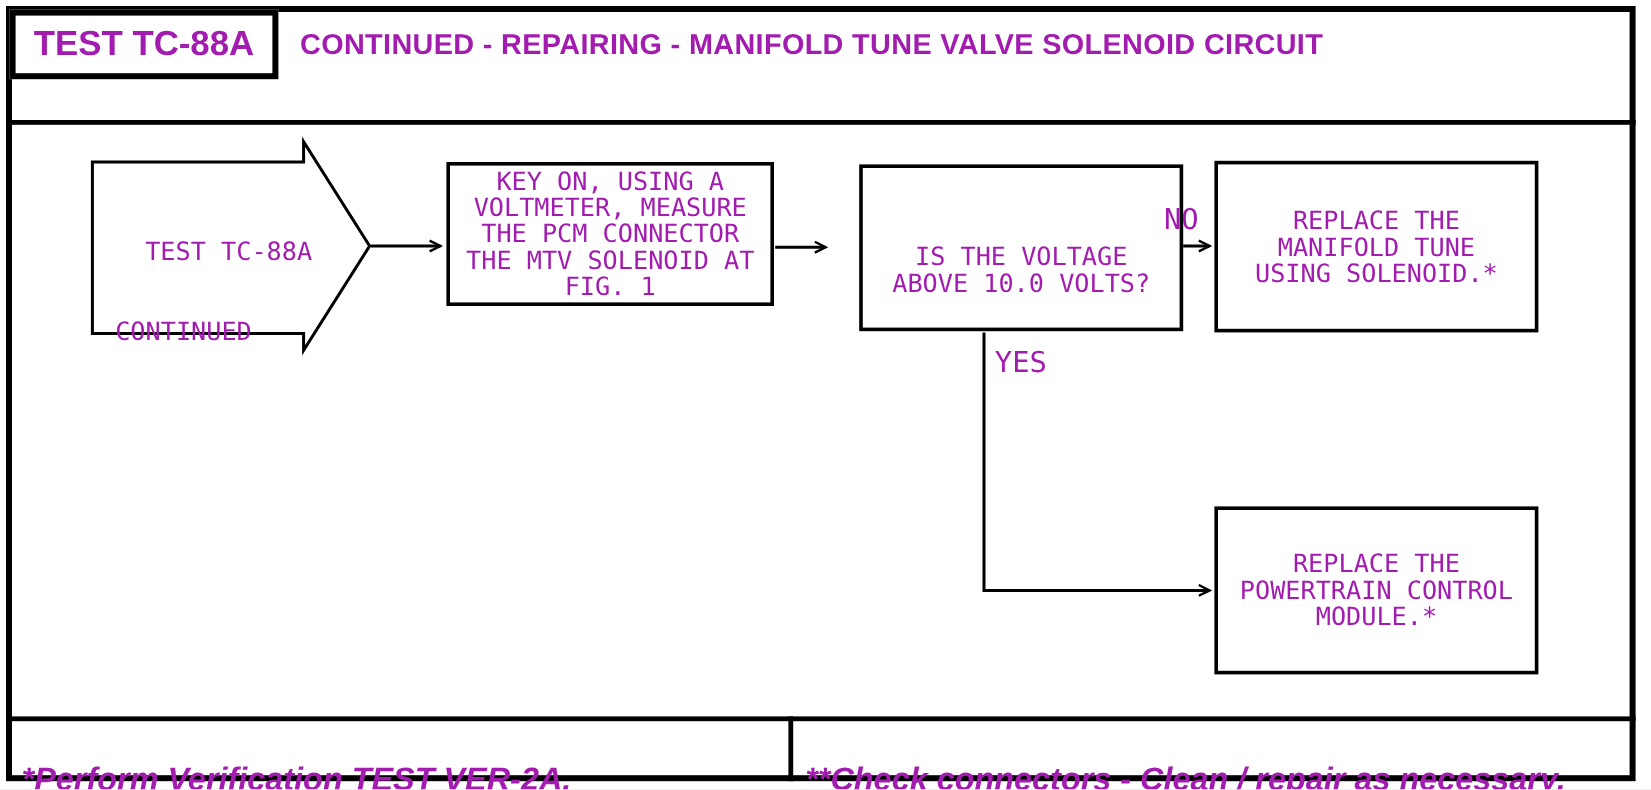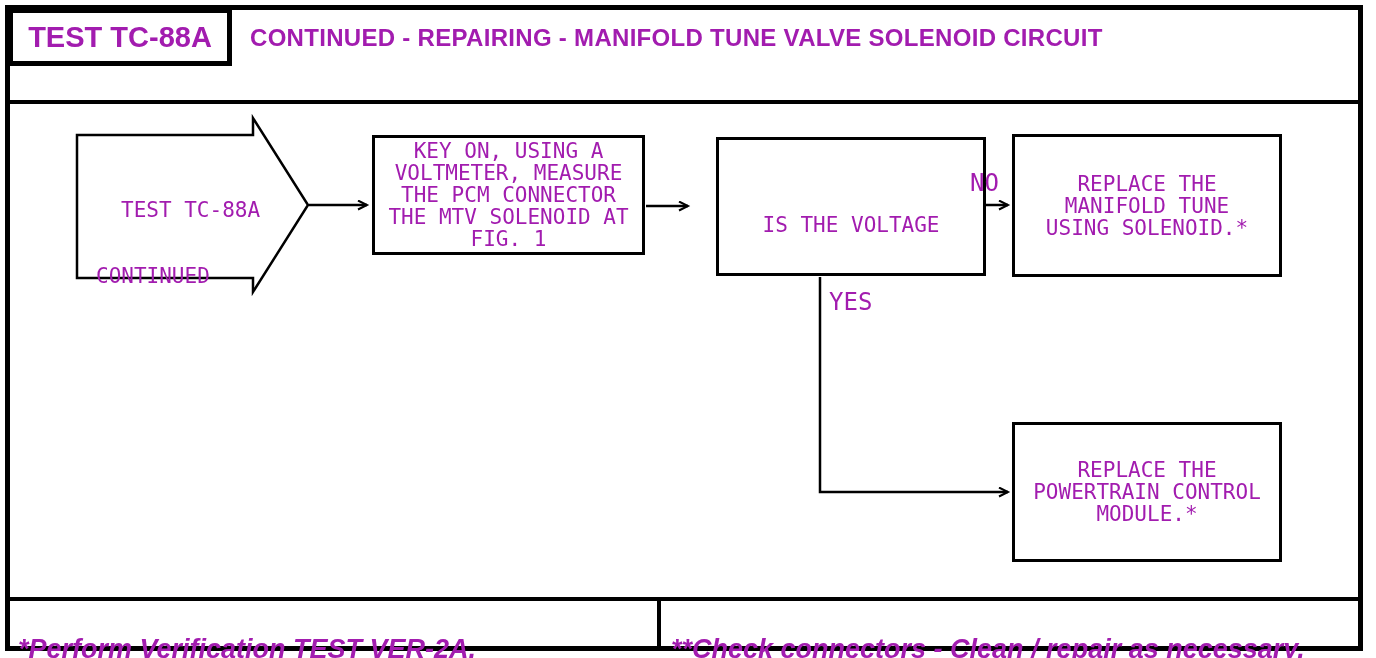--- a/index.html
+++ b/index.html
@@ -94,20 +94,21 @@
   <div class="fbox node-step1">
     <span>KEY ON, USING A</span>
     <span>VOLTMETER, MEASURE</span>
     <span>THE PCM CONNECTOR</span>
     <span>THE MTV SOLENOID AT</span>
     <span>FIG. 1</span>
   </div>
 
   <div class="fbox node-decision">
     <span>IS THE VOLTAGE</span>
+    <span>ABOVE 10.0 VOLTS?</span>
   </div>
 
   <div class="edge-label no-label">NO</div>
   <div class="edge-label yes-label">YES</div>
 
   <div class="fbox node-solenoid">
     <span>REPLACE THE</span>
     <span>MANIFOLD TUNE</span>
     <span>USING SOLENOID.*</span>
   </div>

